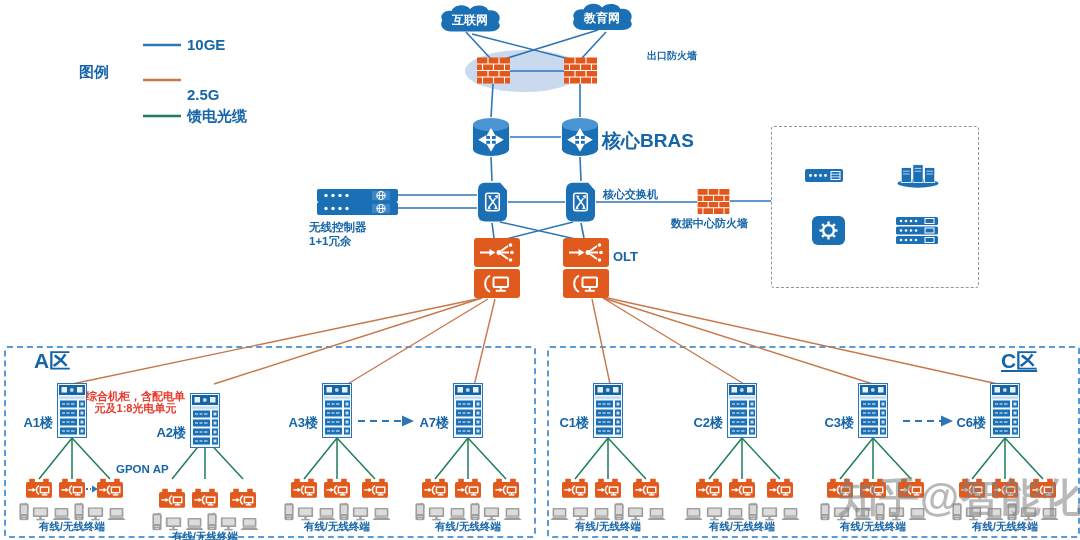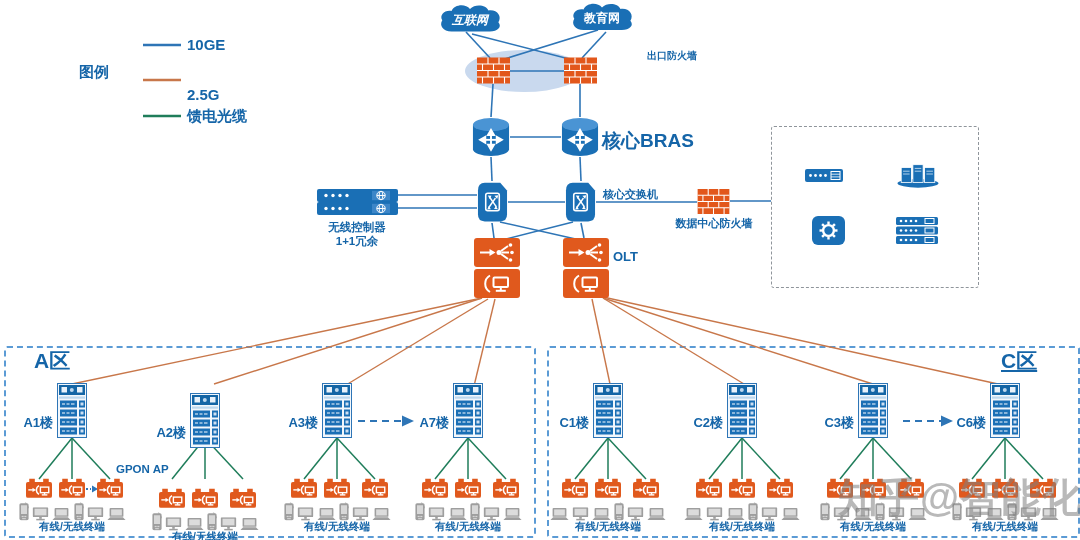--- a/index.html
+++ b/index.html
@@ -1,19 +1,19 @@
 <!DOCTYPE html>
 <html><head>
 <meta charset="utf-8">
 <style>
   html,body{margin:0;padding:0;background:#fff;}
   .stage{position:relative;width:1080px;height:540px;background:#fff;overflow:hidden;
          font-family:"Liberation Sans","DejaVu Sans",sans-serif;}
   .lbl{position:absolute;color:#1565a8;font-weight:700;white-space:nowrap;}
-  .ctr{text-align:center;}
+  .ctr{text-align:left;}
   .wires{position:absolute;left:0;top:0;width:1080px;height:540px;z-index:2;}
   .dev{position:absolute;z-index:3;}
   .zone{position:absolute;border:2px dashed #5b9bd5;border-radius:3px;z-index:1;background:#fff;}
   .dcbox{position:absolute;border:1.6px dashed #8f959b;border-radius:3px;z-index:1;background:#fff;}
   .l-blue{stroke:#2e75b6;stroke-width:1.6;fill:none;}
   .l-orange{stroke:#c8774a;stroke-width:1.4;fill:none;}
   .l-green{stroke:#1f7d5a;stroke-width:1.5;fill:none;}
   .dashb{stroke:#2e75b6;stroke-width:2.2;fill:none;stroke-dasharray:7 5;}
   .bldg{position:absolute;width:132px;height:152px;z-index:3;}
   .bldg .cab{position:absolute;left:51px;top:0;width:30px;height:55px;}
@@ -346,21 +346,21 @@
   </svg>
 
   <div class="lbl" style="left:79px;top:63px;font-size:15px;">图例</div>
   <div class="lbl" style="left:187px;top:36px;font-size:15px;">10GE</div>
   <div class="lbl" style="left:187px;top:86px;font-size:15px;">2.5G</div>
   <div class="lbl" style="left:187px;top:107px;font-size:15px;">馈电光缆</div>
 
   <svg class="dev" style="left:437px;top:2px;width:66px;height:34px;">
       <use href="#sym-cloud"></use>
     </svg>
-  <div class="cloud-txt" style="left:437px;top:12px;width:66px;font-style:italic;">互联网</div>
+  <div class="cloud-txt" style="left:437px;top:12px;width:66px;">互联网</div>
   <svg class="dev" style="left:569px;top:1px;width:66px;height:33px;">
       <use href="#sym-cloud"></use>
     </svg>
   <div class="cloud-txt" style="left:569px;top:10px;width:66px;">教育网</div>
 
   <svg class="dev" style="left:477px;top:57px;width:33px;height:27px;">
       <use href="#sym-firewall"></use>
     </svg>
   <svg class="dev" style="left:564px;top:57px;width:33px;height:27px;">
       <use href="#sym-firewall"></use>
@@ -420,20 +420,24 @@
     </svg>
   <div class="lbl ctr" style="left:795px;top:247px;width:68px;font-size:10.5px;">综合网管系统</div>
   <svg class="dev" style="left:896px;top:217px;width:42px;height:27px;">
       <use href="#sym-rack"></use>
     </svg>
   <div class="lbl ctr" style="left:891px;top:247px;width:52px;font-size:10.5px;">应用服务器</div>
 
   <div class="lbl" style="left:34px;top:347px;font-size:21px;z-index:3;">A区</div>
   <div class="lbl" style="left:1001px;top:347px;font-size:21px;z-index:3;text-decoration:underline;">C区</div>
 
+  <div class="rednote">
+    <div>综合机柜，含配电单</div>
+    <div>元及1:8光电单元</div>
+  </div>
   <div class="lbl" style="left:116px;top:463px;font-size:11.5px;z-index:4;">GPON AP</div>
 
   <div class="bldg" style="left:6px;top:383px;">
     <svg class="cab">
         <use href="#sym-cabinet"></use>
       </svg>
     <div class="lbl bl">A1楼</div>
     <svg class="ap" style="left:20px;">
         <use href="#sym-ap"></use>
       </svg>

